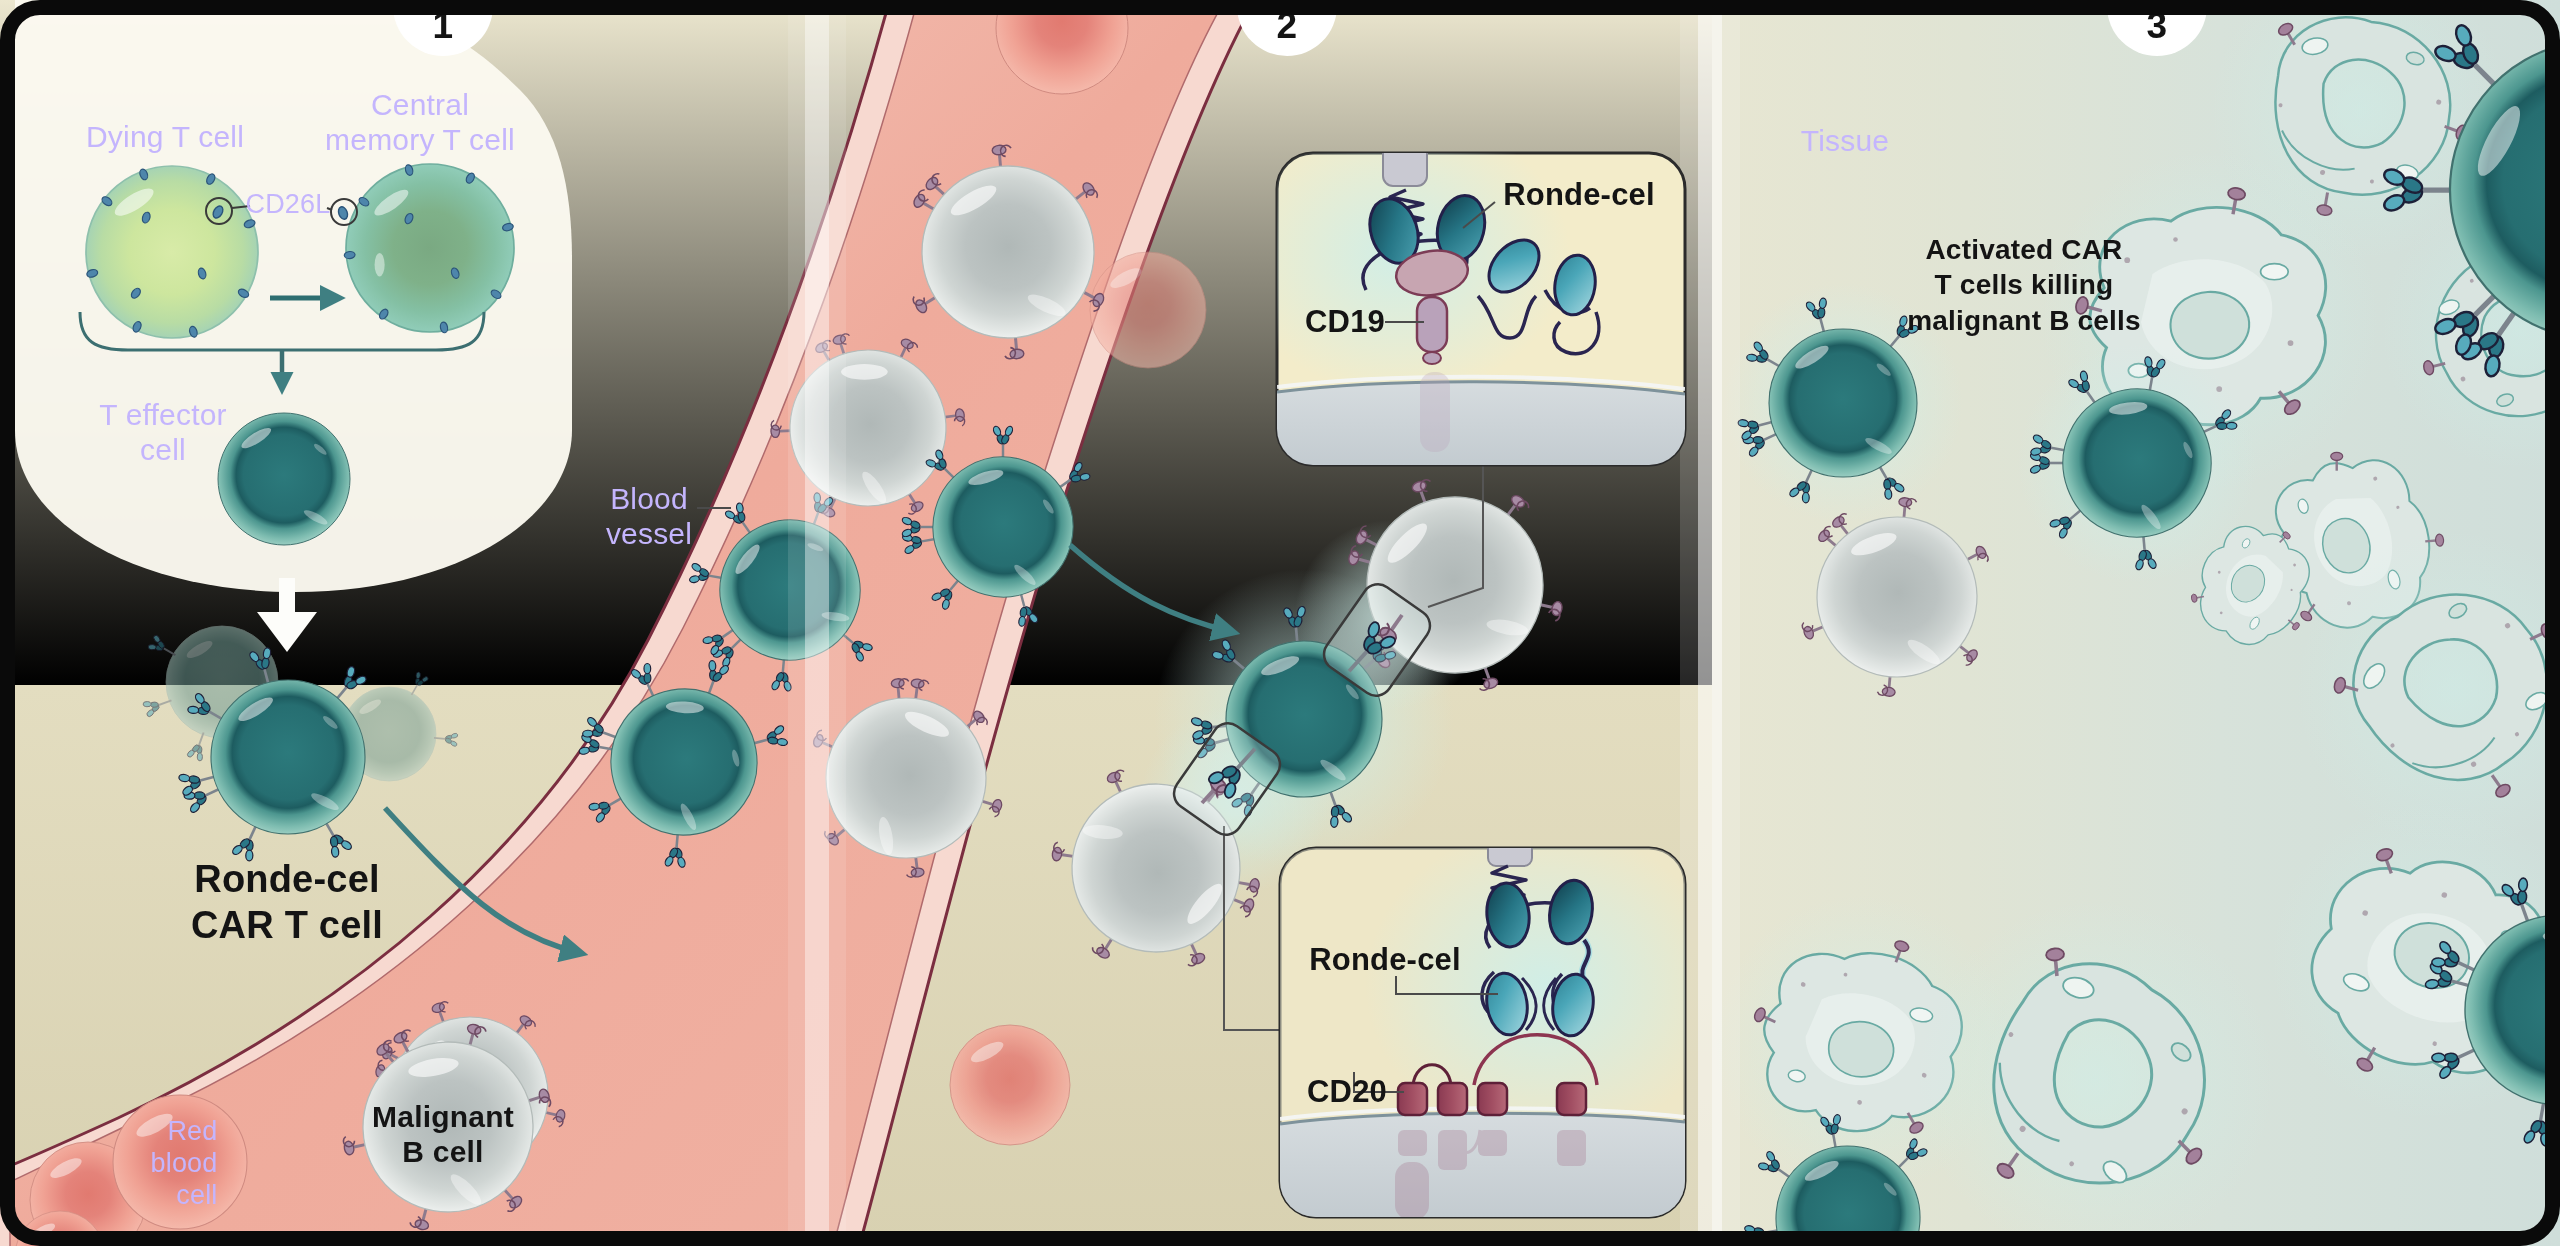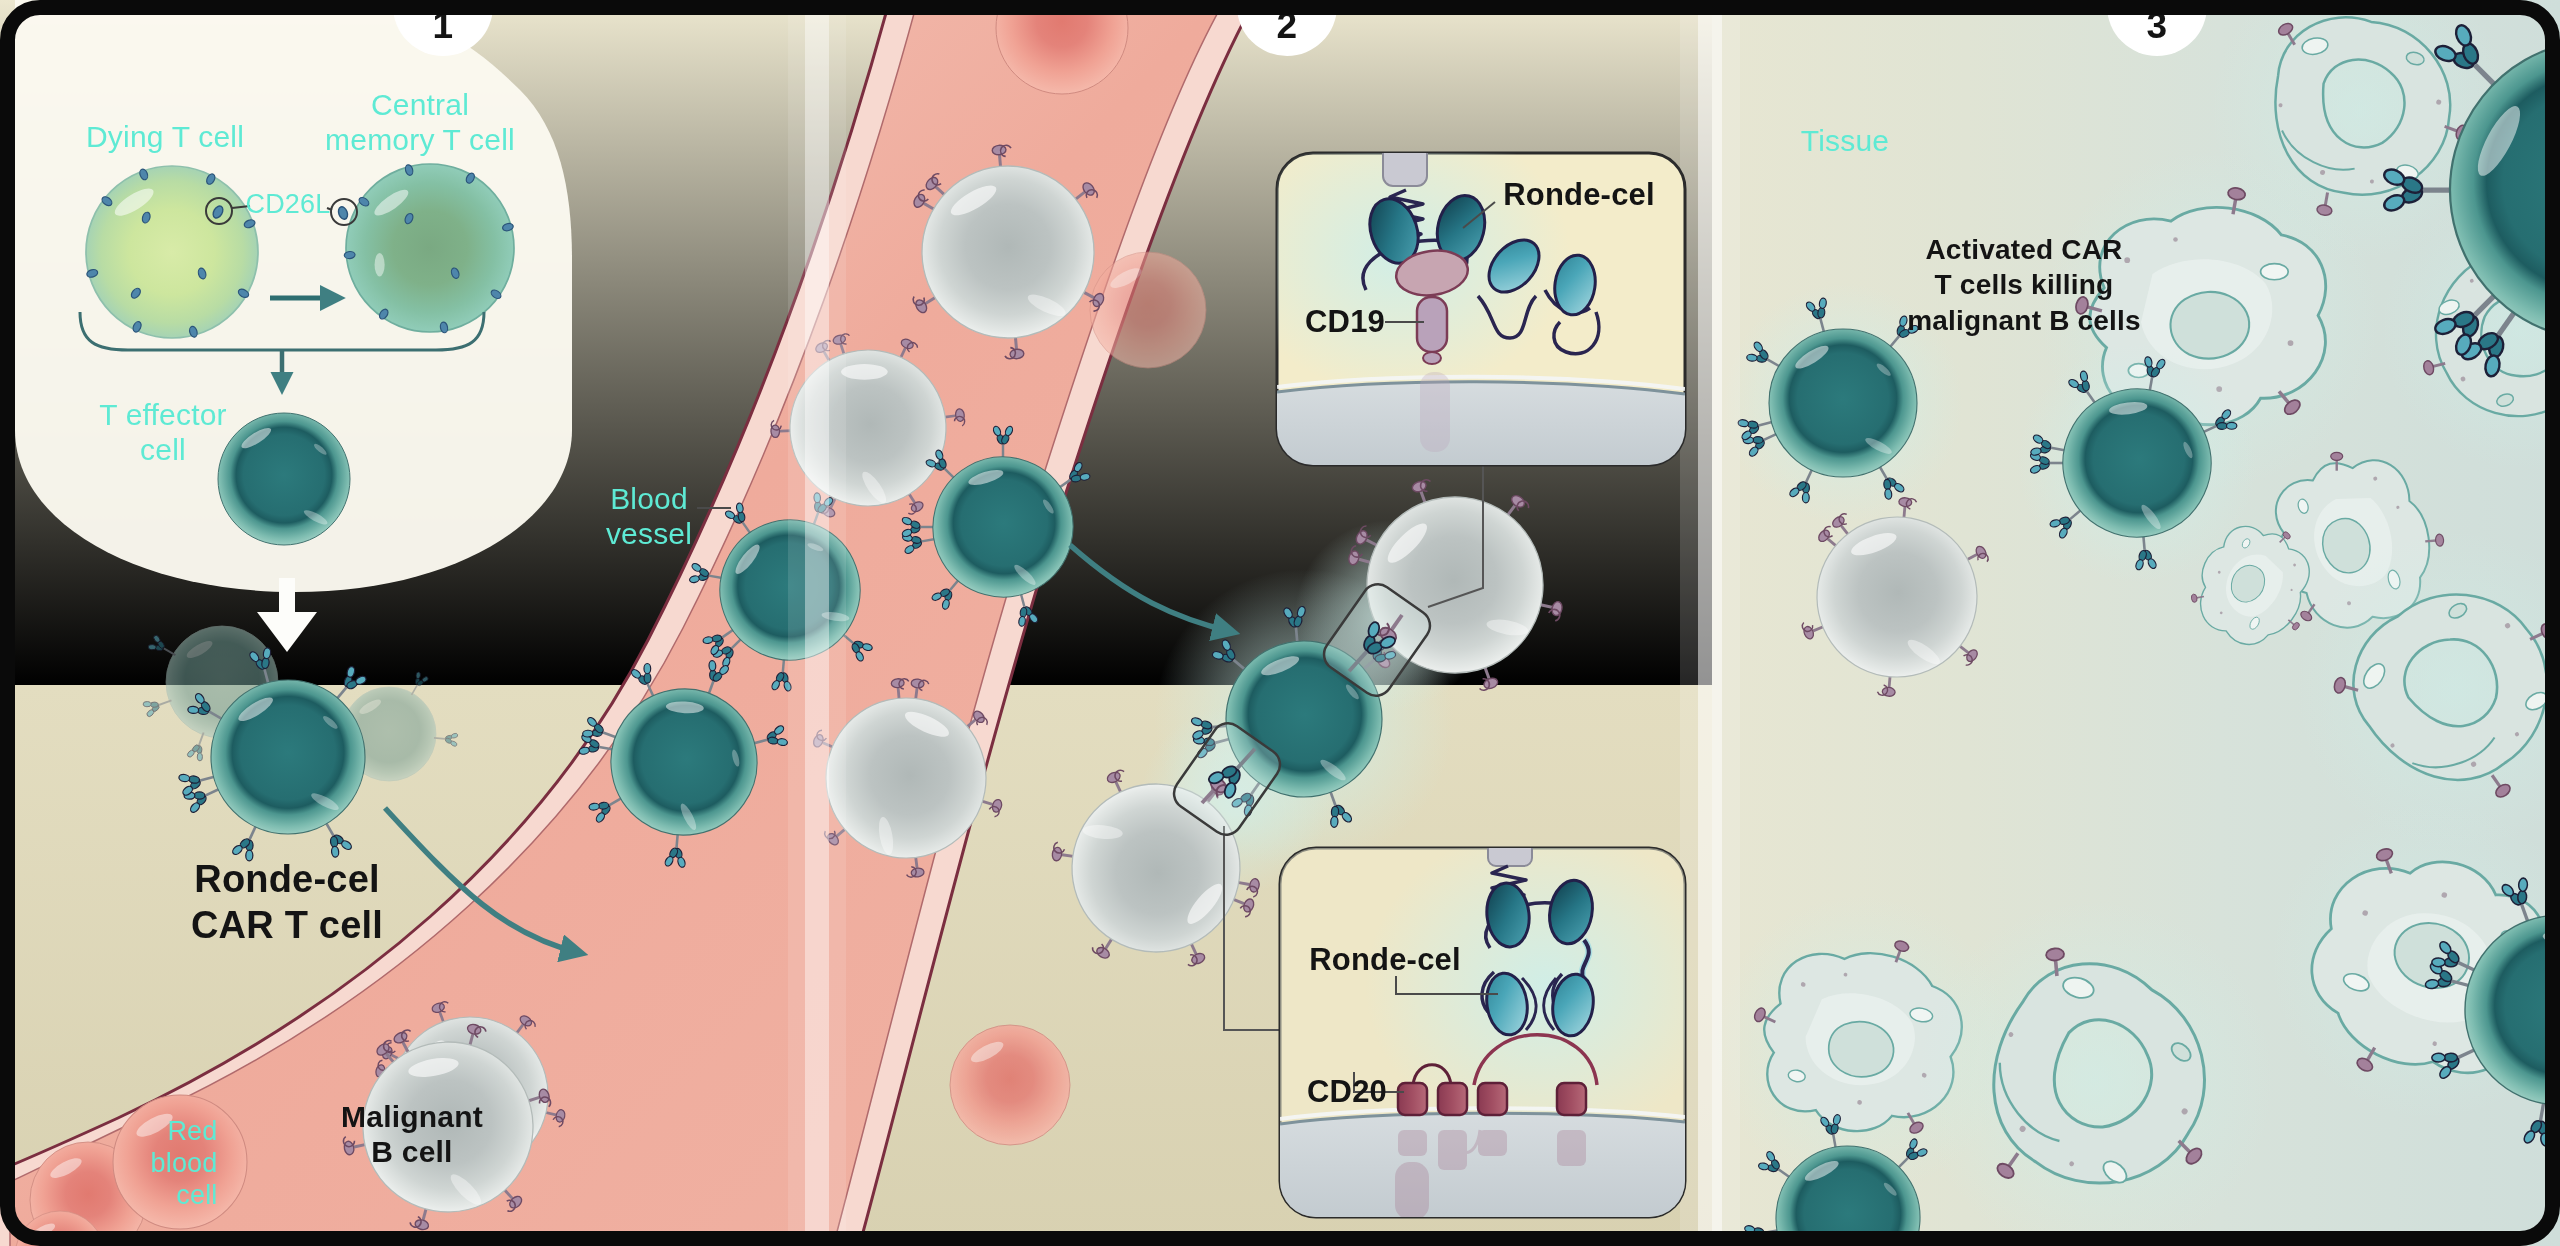--- a/index.html
+++ b/index.html
@@ -1,19 +1,19 @@
 <!DOCTYPE html>
 <html><head>
 <meta charset="utf-8">
 <style>
   html,body{margin:0;padding:0;background:#000;}
   #stage{position:relative;width:2560px;height:1246px;background:#000;overflow:hidden;
          font-family:"Liberation Sans",sans-serif;}
   #art{position:absolute;left:0;top:0;width:2560px;height:1246px;}
-  .lbl{position:absolute;transform:translate(-50%,-50%);color:#5eead4;text-align:center;
+  .lbl{position:absolute;transform:translate(-50%,-50%);color:#c4b5fd;text-align:center;
        white-space:pre-line;line-height:1.18;letter-spacing:.2px;}
   .b{font-weight:bold;color:#141414;}
   .s27{font-size:27px;text-align:right;}
   .s30{font-size:30px;}
   .s31{font-size:31px;}
   .s34{font-size:28px;line-height:1.26;}
   .s37{font-size:37px;}
   .s38{font-size:38px;line-height:1.2;}
   #frame{position:absolute;inset:0;border:15px solid #0a0a0a;border-radius:40px;pointer-events:none;}
 </style>
@@ -450,21 +450,21 @@
 <div class="lbl s27" style="left:288px;top:205px">CD26L</div>
 <div class="lbl s30" style="left:163px;top:432px">T effector
 cell</div>
 <div class="lbl b s38" style="left:287px;top:903px">Ronde-cel
 CAR T cell</div>
 <div class="lbl s30" style="left:649px;top:516px">Blood
 vessel</div>
 <div class="lbl s27" style="left:184px;top:1164px">Red
 blood
 cell</div>
-<div class="lbl b s30" style="left:412px;top:1134px">Malignant
+<div class="lbl b s30" style="left:443px;top:1134px">Malignant
 B cell</div>
 
 <div class="lbl b s31" style="left:1579px;top:195px">Ronde-cel</div>
 <div class="lbl b s31" style="left:1345px;top:322px">CD19</div>
 <div class="lbl b s31" style="left:1385px;top:960px">Ronde-cel</div>
 <div class="lbl b s31" style="left:1347px;top:1092px">CD20</div>
 
 <div class="lbl s30" style="left:1845px;top:141px">Tissue</div>
 <div class="lbl b s34" style="left:2024px;top:285px">Activated CAR
 T cells killing

